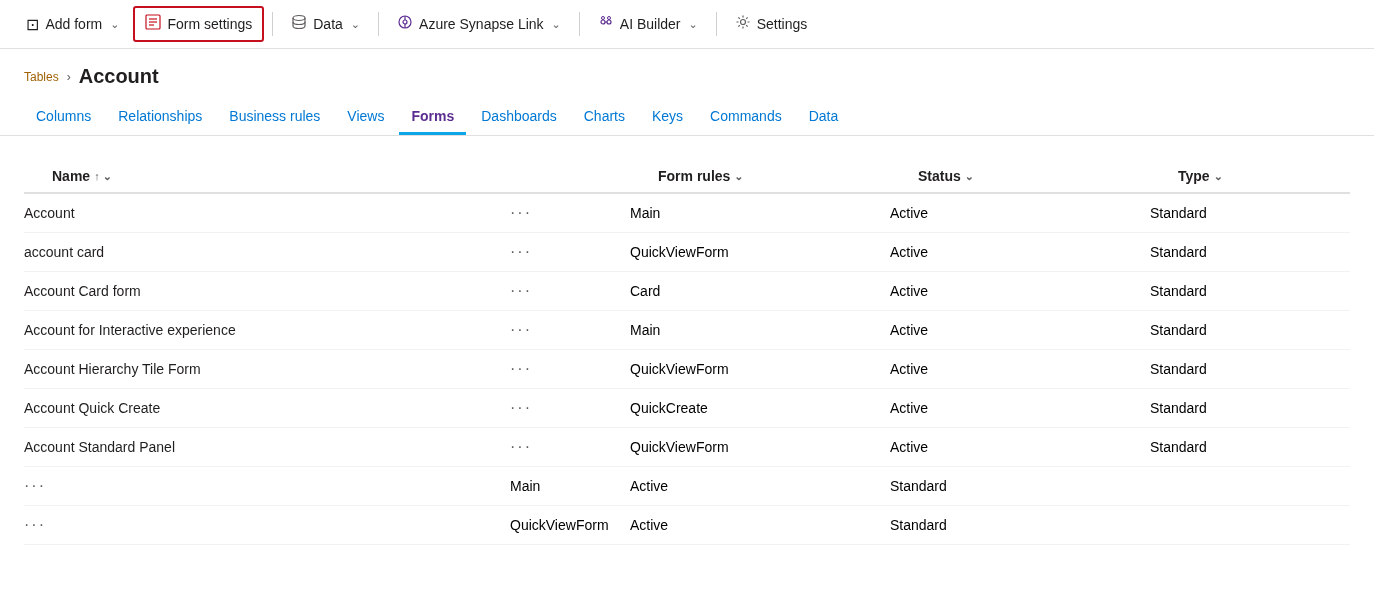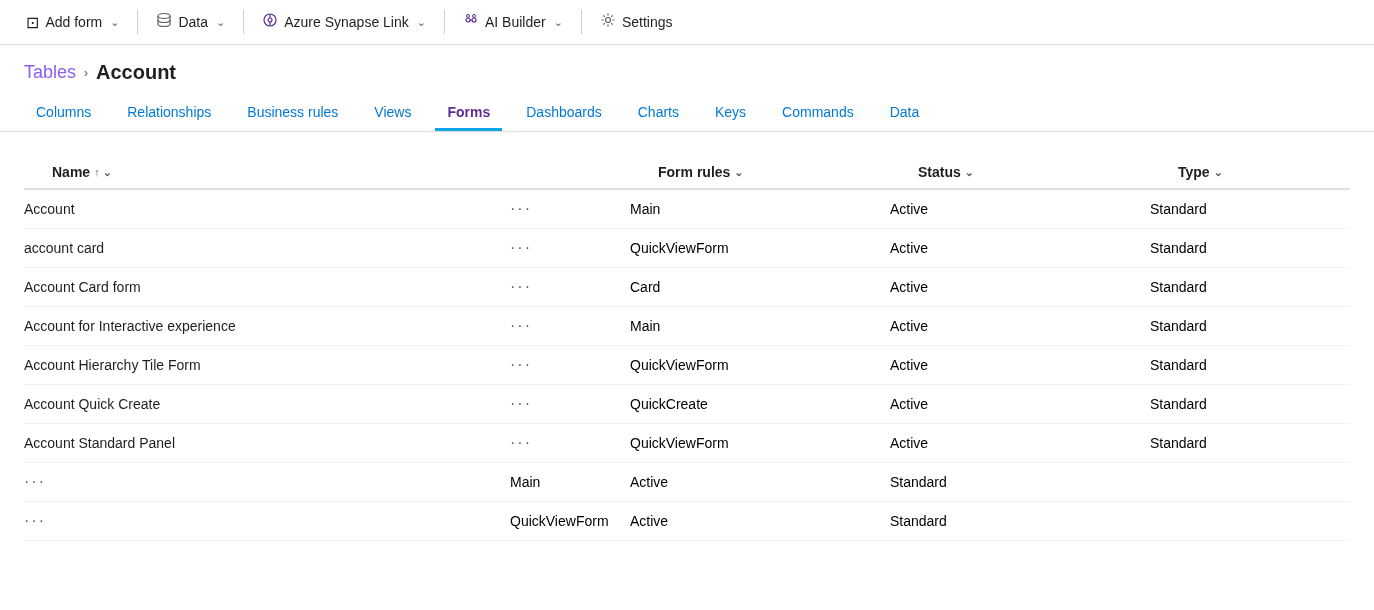--- a/index.html
+++ b/index.html
@@ -36,31 +36,31 @@
     .toolbar-divider { width: 1px; height: 24px; background: #d2d0ce; margin: 0 4px; }
 
     
     .breadcrumb {
       display: flex;
       align-items: center;
       gap: 8px;
       padding: 16px 24px 8px 24px;
       font-size: 14px;
     }
-    .breadcrumb-link { color: #8b5cf6; cursor: pointer; text-decoration: none; font-size: 18px; }
+    .breadcrumb-link { color: #a16207; cursor: pointer; text-decoration: none; font-size: 12px; }
     .breadcrumb-sep { color: #605e5c; font-size: 12px; }
     .breadcrumb-current { font-size: 20px; font-weight: 600; color: #201f1e; }
 
     
     .nav-tabs {
       display: flex;
       align-items: center;
       padding: 4px 24px 0 24px;
       border-bottom: 1px solid #e0e0e0;
-      gap: 12px;
+      gap: 3px;
     }
     .nav-tab {
       padding: 8px 12px;
       font-size: 14px;
       color: #0078d4;
       cursor: pointer;
       border-bottom: 3px solid transparent;
       text-decoration: none;
       white-space: nowrap;
     }
@@ -115,20 +115,31 @@
 <body>
 
 <div class="toolbar">
 
   <button class="toolbar-btn">
     <span class="icon">⊡</span>
     <span>Add form</span>
     <span class="chevron">⌄</span>
   </button>
 
+  <button class="toolbar-btn active-btn" style="border: 2px solid #c50f1f;">
+    <span class="icon" style="color:#c50f1f;">
+      <svg width="16" height="16" viewBox="0 0 16 16" fill="none" xmlns="http://www.w3.org/2000/svg">
+        <rect x="1" y="1" width="14" height="14" rx="1" stroke="#c50f1f" stroke-width="1.2" fill="none"></rect>
+        <line x1="4" y1="5" x2="12" y2="5" stroke="#c50f1f" stroke-width="1.2"></line>
+        <line x1="4" y1="8" x2="12" y2="8" stroke="#c50f1f" stroke-width="1.2"></line>
+        <line x1="4" y1="11" x2="9" y2="11" stroke="#c50f1f" stroke-width="1.2"></line>
+      </svg>
+    </span>
+    <span>Form settings</span>
+  </button>
 
   <div class="toolbar-divider"></div>
 
   <button class="toolbar-btn">
     <span class="icon">
       <svg width="16" height="16" viewBox="0 0 16 16" fill="none">
           <ellipse cx="8" cy="4" rx="6" ry="2.5" stroke="#605e5c" stroke-width="1.2"></ellipse>
           <path d="M2 4v4c0 1.4 2.7 2.5 6 2.5s6-1.1 6-2.5V4" stroke="#605e5c" stroke-width="1.2"></path>
           <path d="M2 8v4c0 1.4 2.7 2.5 6 2.5s6-1.1 6-2.5V8" stroke="#605e5c" stroke-width="1.2"></path>
         </svg>

